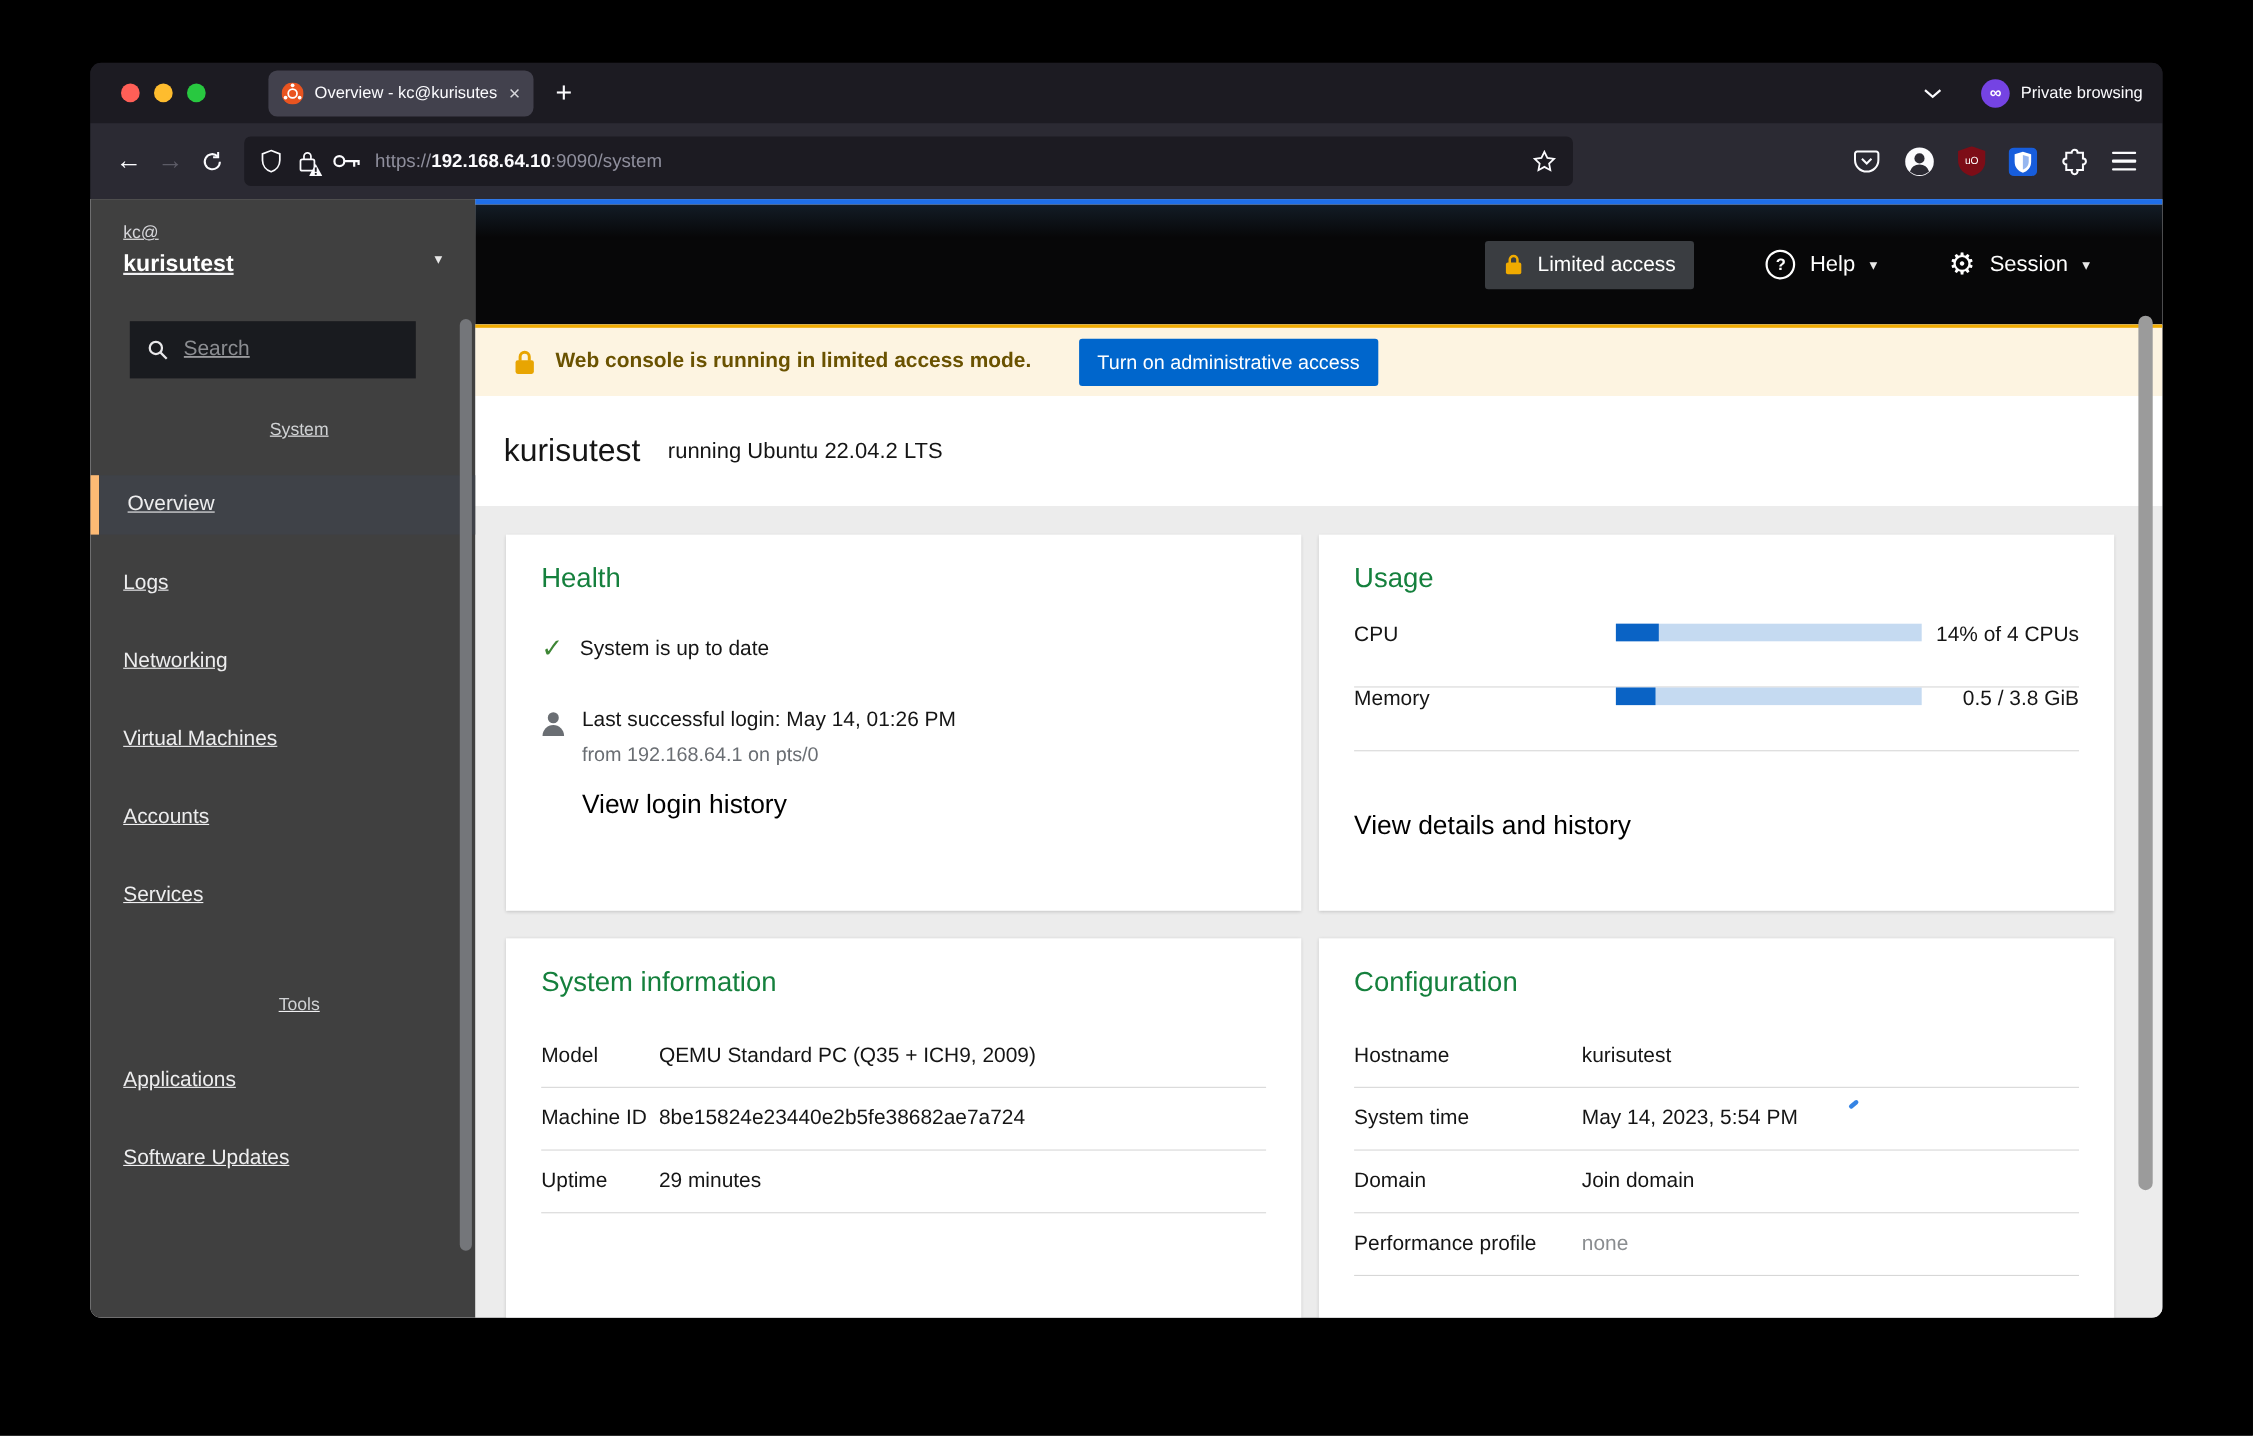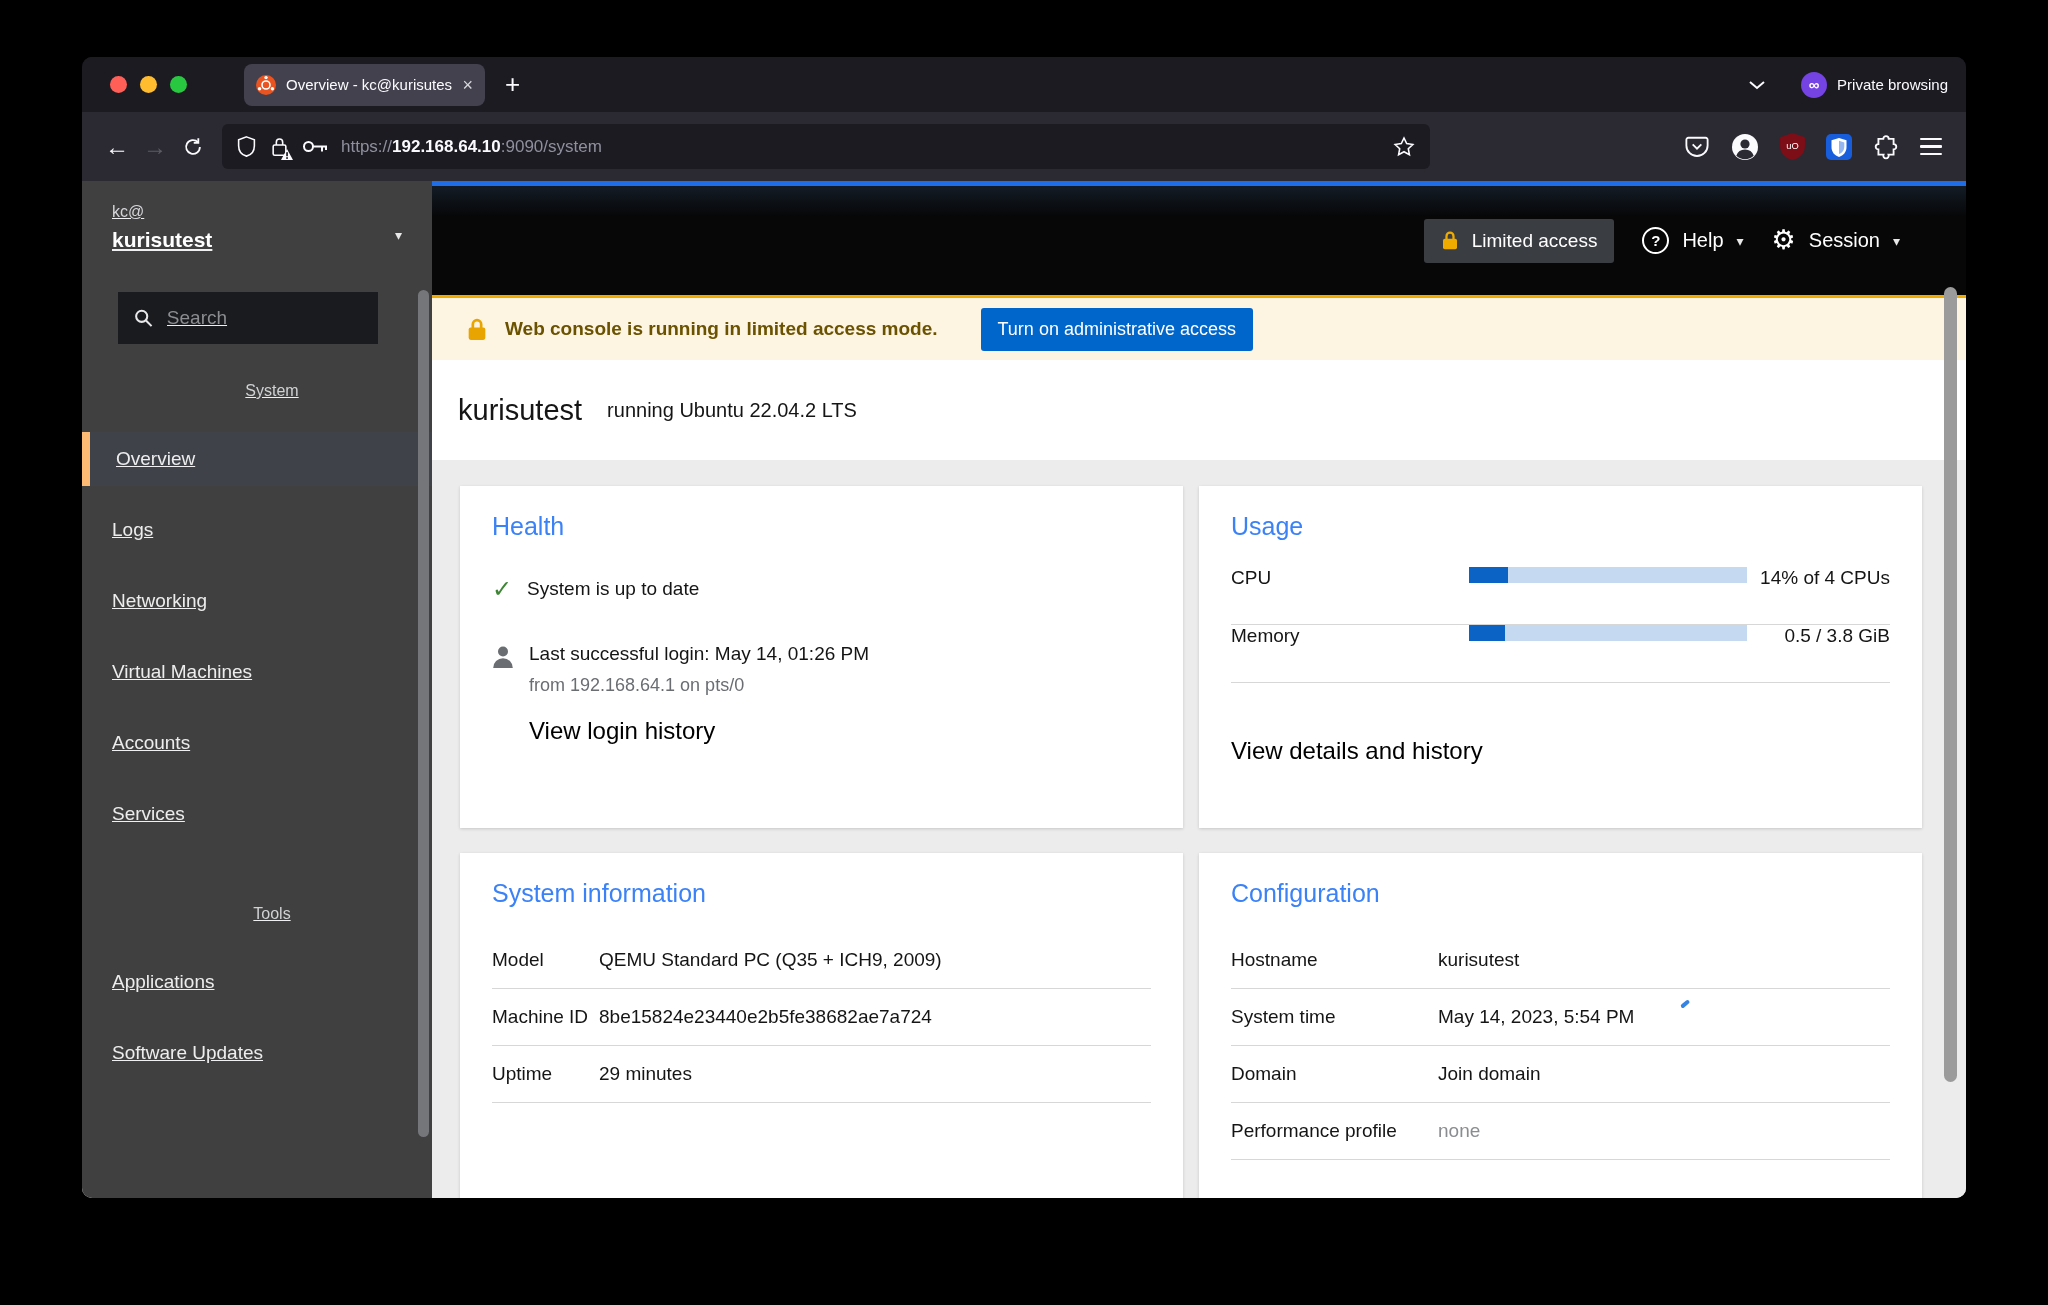--- a/index.html
+++ b/index.html
@@ -59,21 +59,21 @@
   .nav-item.selected { background: #3f4248; border-left: 8px solid #fdba74; padding-left: 26px; }
   .tools-label { margin-top: 64px; }
   .side-scroll { position: absolute; top: 109px; right: 3px; width: 11px; height: 847px;
     background: #74767a; border-radius: 6px; }
 
   
   .main { flex: 1; display: flex; flex-direction: column; min-width: 0; }
   .accent { height: 5px; background: #1f6ee8; flex-shrink: 0; }
   .masthead { height: 109px; flex-shrink: 0; color: #fff;
     background: linear-gradient(180deg, #131c26 0px, #070708 30px, #070708 100%);
-    display: flex; align-items: center; justify-content: flex-end; gap: 28px; padding-right: 66px; }
+    display: flex; align-items: center; justify-content: flex-end; gap: 65px; padding-right: 66px; }
   .limited-chip { display: flex; align-items: center; gap: 13px; background: #3a3d41; border-radius: 3px;
     padding: 11px 17px; font-size: 19px; color: #fff; }
   .mast-item { display: flex; align-items: center; gap: 13px; font-size: 20px; }
   .help-circle { width: 27px; height: 27px; border-radius: 50%; border: 2.5px solid #fff;
     display: grid; place-items: center; font-size: 15px; font-weight: 700; }
   .gear { font-size: 27px; line-height: 1; }
   .caret { font-size: 14px; color: #e8e8e8; }
 
   .banner { height: 65px; flex-shrink: 0; border-top: 3px solid #f0ab00; background: #fdf4e1;
     display: flex; align-items: center; padding-left: 34px; gap: 17px; }
@@ -83,21 +83,21 @@
 
   .pagehead { height: 100px; flex-shrink: 0; background: #fff; display: flex; align-items: center;
     padding-left: 26px; gap: 25px; }
   .ph-host { font-size: 29px; font-weight: 400; color: #151515; }
   .ph-os { font-size: 20px; color: #151515; }
 
   .content { flex: 1; background: #ececec; padding: 26px 44px 0 28px; display: grid;
     grid-template-columns: 1fr 1fr; gap: 25px 16px; overflow: hidden; }
   .card { background: #fff; box-shadow: 0 1px 3px rgba(3,3,3,.16); padding: 26px 32px; }
   .card.short { height: 342px; } .card.tall { height: 430px; }
-  .card-title { font-size: 25px; font-weight: 400; color: #3b82f6; }
+  .card-title { font-size: 25px; font-weight: 400; color: #15803d; }
 
   
   .h-row1 { margin-top: 34px; display: flex; align-items: center; gap: 15px; font-size: 19px; color: #151515; }
   .check { color: #3e8635; font-size: 24px; font-weight: 700; }
   .h-row2 { margin-top: 40px; display: flex; gap: 15px; }
   .h-login { font-size: 19px; color: #151515; }
   .h-sub { margin-top: 10px; font-size: 18px; color: #6a6e73; }
   .link { color: #000000; font-size: 24px; text-align: right; }
   .h-link { display: inline-block; margin-top: 21px; }
 

